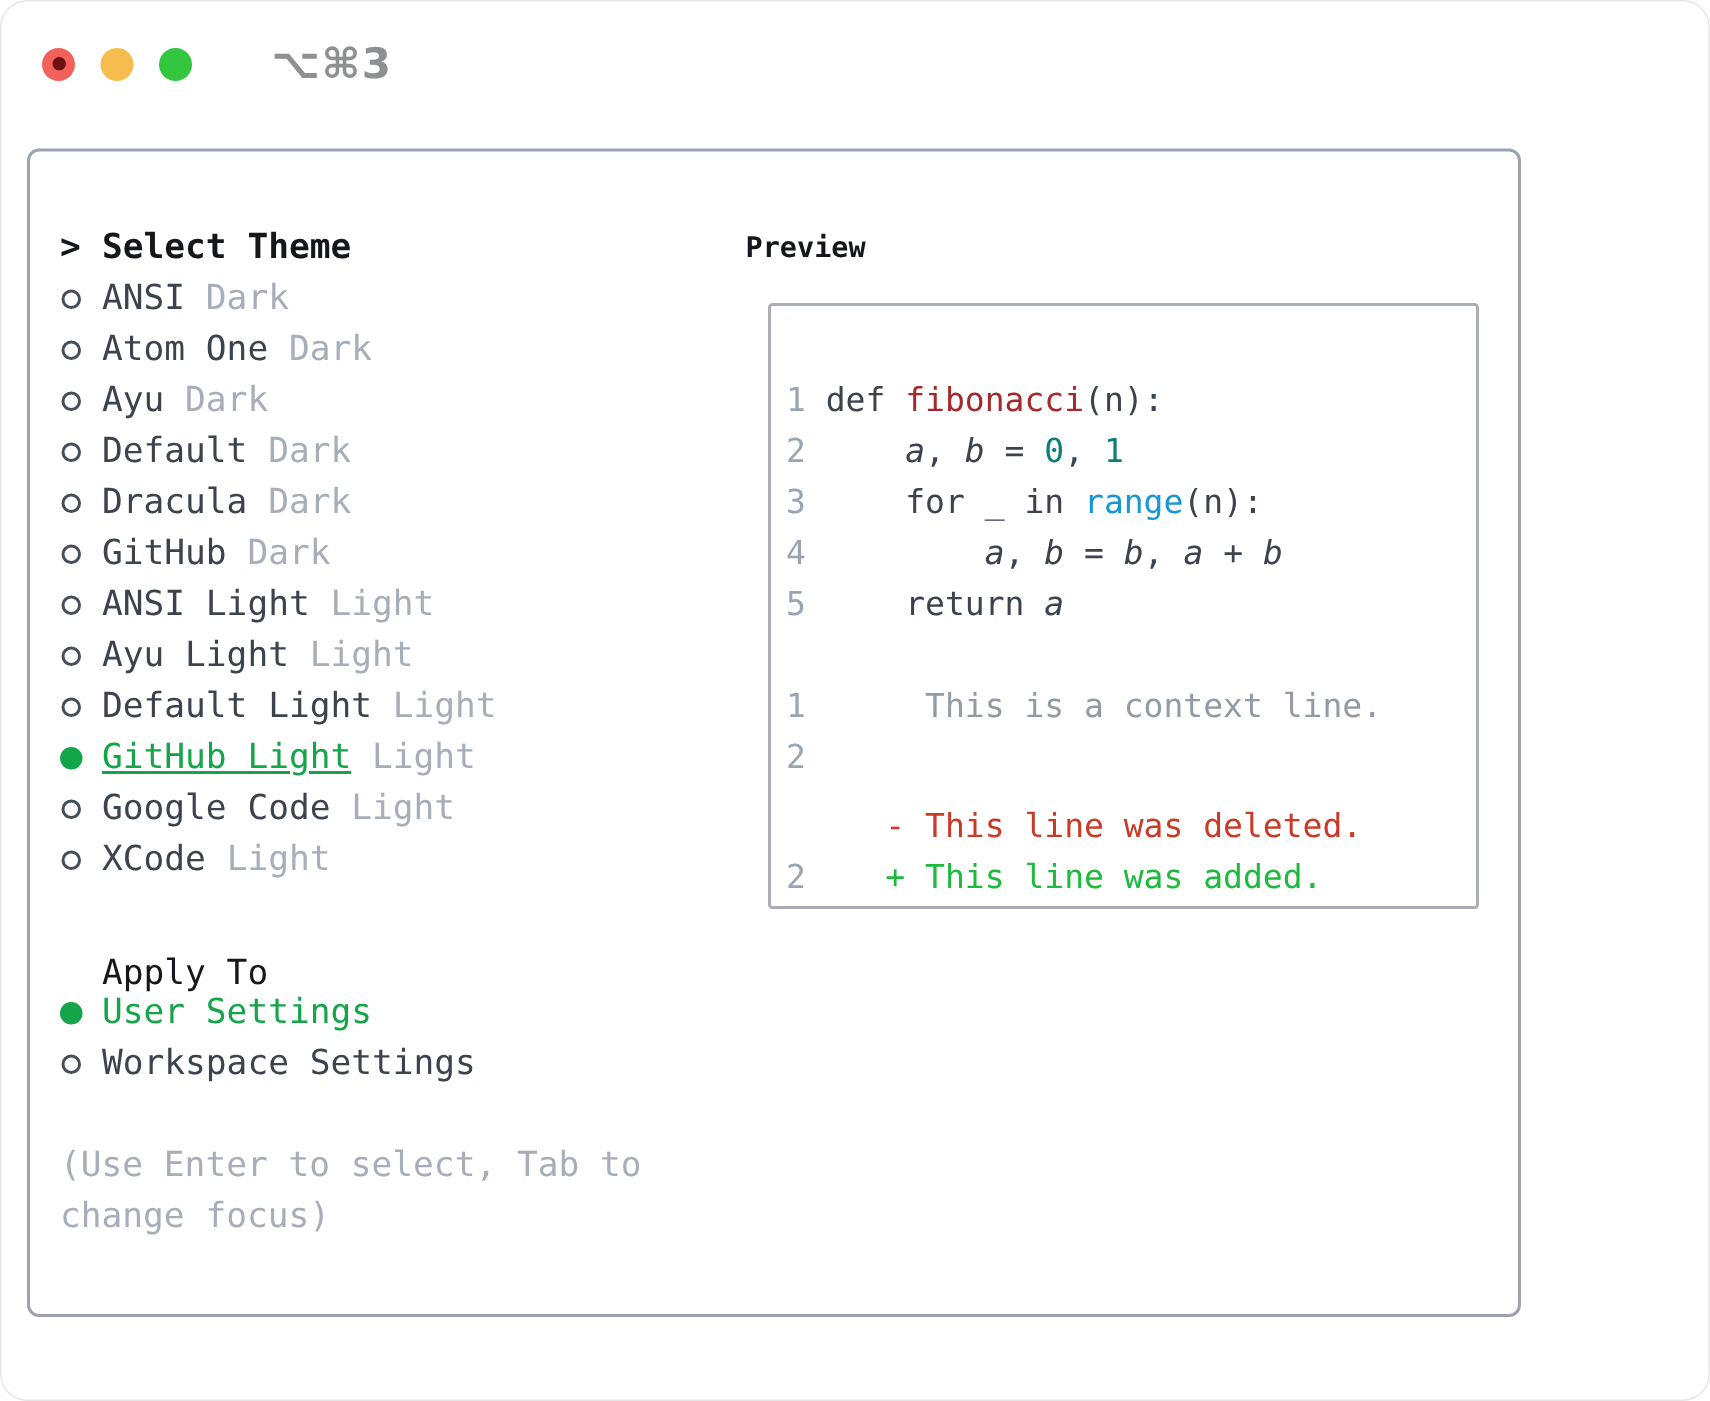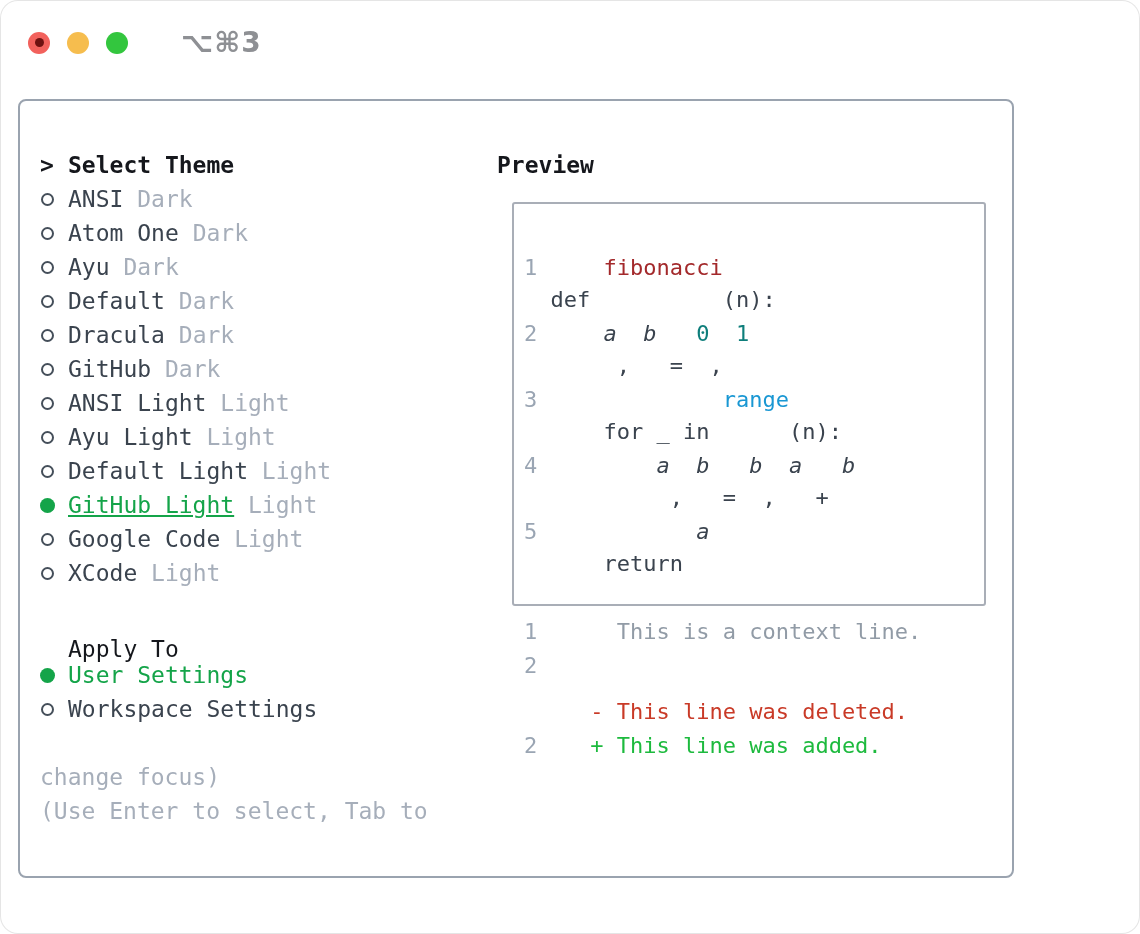--- a/index.html
+++ b/index.html
@@ -38,27 +38,27 @@
   .variant{color:var(--secondary);margin-left:1ch;}
   .apply-label{color:var(--header-black);margin-top:16px;}
   .opt-label{color:var(--text-dark);}
   .opt-label.selected{color:var(--green);}
   .spacer{height:34px;}
   .hint{color:var(--secondary);}
   .hint div{height:34px;}
 
   
   .preview-label{position:absolute;left:477px;top:47px;height:34px;line-height:34px;
-                 font-size:23px;font-weight:bold;color:var(--header-black);}
+                 font-size:19px;font-weight:bold;color:var(--header-black);}
   .preview-box{position:absolute;left:492px;top:101px;width:474px;height:404px;
                border:2px solid var(--border-preview);border-radius:3px;box-sizing:border-box;}
   .code{padding:47px 0 0 10px;font-size:22px;line-height:34px;}
   .code-line{display:flex;min-height:34px;white-space:pre;}
   .ln{min-width:1ch;margin-right:1ch;color:var(--line-number);}
-  .tok-default{color:var(--text-dark);margin-top:32px;}
+  .tok-default{color:var(--text-dark);}
   .tok-function{color:var(--fn-red);}
   .tok-number{color:var(--num-teal);}
   .tok-builtin{color:var(--builtin-blue);}
   .tok-var{color:var(--text-dark);font-style:italic;}
   .tok-context{color:var(--ctx-gray);}
   .tok-deleted{color:var(--del-red);margin-top:46px;}
   .tok-added{color:var(--add-green);}
 </style>
 </head>
 <body>
@@ -106,22 +106,22 @@
         </div>
 
         <div id="apply-list">
             <div class="row"><span class="prefix"><span class="circle selected"></span></span><span class="opt-label selected">User Settings</span></div>
             <div class="row"><span class="prefix"><span class="circle"></span></span><span class="opt-label">Workspace Settings</span></div>
           </div>
 
         <div class="spacer"></div>
 
         <div class="hint">
+          <div>(Use Enter to select, Tab to</div>
           <div>change focus)</div>
-          <div>(Use Enter to select, Tab to</div>
         </div>
       </div>
 
       <div class="preview-label">Preview</div>
 
       <div class="preview-box">
         <div class="code" id="code">
             <div class="code-line"><span class="ln">1</span><span class="tok-default">def </span><span class="tok-function">fibonacci</span><span class="tok-default">(n):</span></div>
             <div class="code-line"><span class="ln">2</span><span class="tok-default">    </span><span class="tok-var">a</span><span class="tok-default">, </span><span class="tok-var">b</span><span class="tok-default"> = </span><span class="tok-number">0</span><span class="tok-default">, </span><span class="tok-number">1</span></div>
             <div class="code-line"><span class="ln">3</span><span class="tok-default">    for _ in </span><span class="tok-builtin">range</span><span class="tok-default">(n):</span></div>

